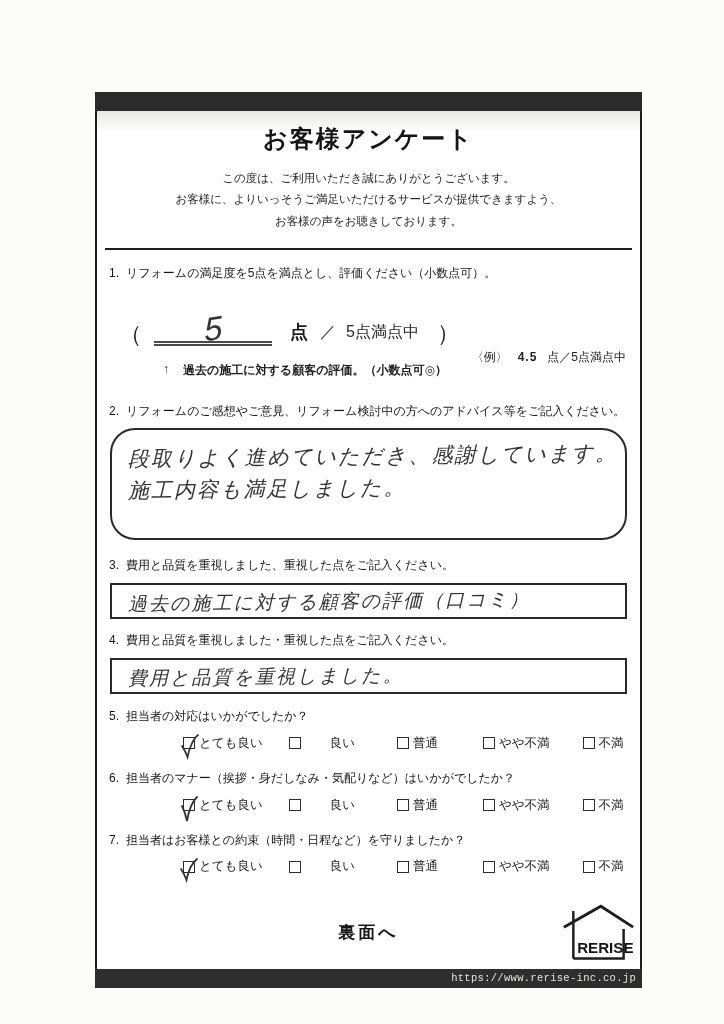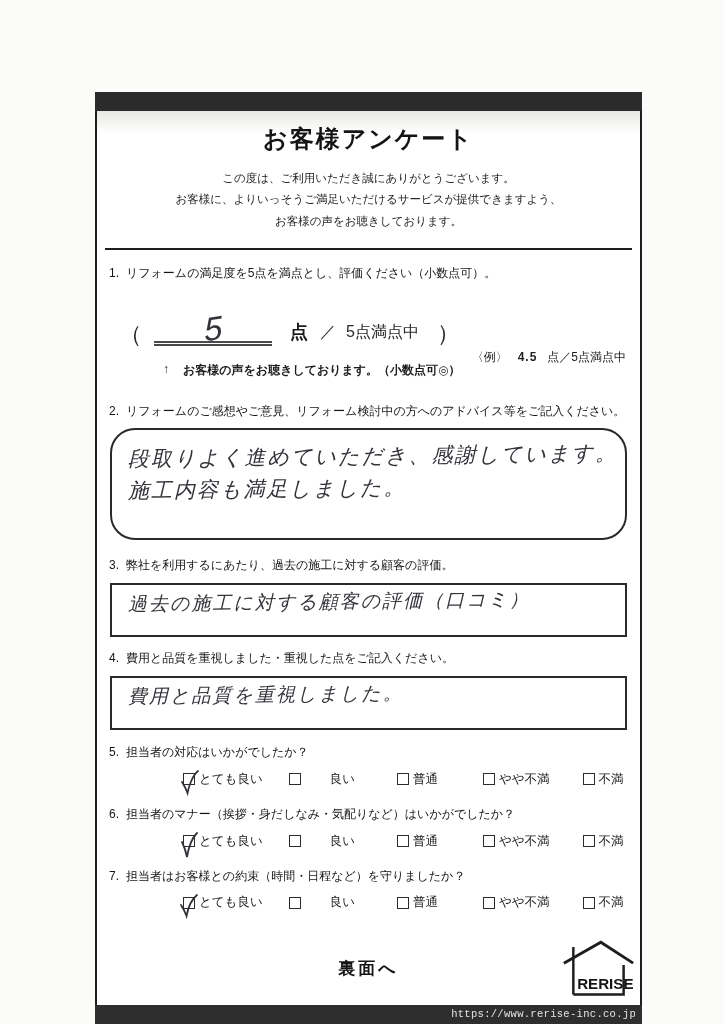--- a/index.html
+++ b/index.html
@@ -119,21 +119,21 @@
     gap: 14px;
   }
 
   
   .answer-box {
     border: 2px solid #2a2a2a;
     margin: 9px 13px 0 13px;
     background: #fff;
   }
   .answer-box.tall { height: 112px; padding: 10px 16px; border-radius: 25px; }
-  .answer-box.short { height: 54px; padding: 4px 16px; }
+  .answer-box.short { height: 36px; padding: 4px 16px; }
   .hand {
     font-style: italic;
     color: #33333a;
     letter-spacing: 2px;
     display: inline-block;
     transform: rotate(-0.7deg);
   }
   .hand-line { font-size: 21px; line-height: 1.55; white-space: nowrap; }
   .hand-line-sm { font-size: 19px; line-height: 1.4; white-space: nowrap; }
 
@@ -233,39 +233,39 @@
         <span class="score-outof">5点満点中</span>
         <span class="paren close-paren-wrap">）</span>
         <span class="example-line">
           <span>〈例〉</span>
           <span class="example-strong">4.5</span>
           <span>点／5点満点中</span>
         </span>
       </div>
       <div class="instruction-line">
         <span>↑</span>
-        <span>お客様の声をお聴きしております。（小数点可◎）</span>
+        <span>過去の施工に対する顧客の評価。（小数点可◎）</span>
       </div>
     </div>
 
     <div class="q-block" style="margin-top:24px;">
       <div class="q-header">
         <span class="q-num">2.</span>
         <span>リフォームのご感想やご意見、リフォーム検討中の方へのアドバイス等をご記入ください。</span>
       </div>
       <div class="answer-box tall">
         <div class="hand hand-line">段取りよく進めていただき、感謝しています。</div>
         <div class="hand hand-line">施工内容も満足しました。</div>
       </div>
     </div>
 
     <div class="q-block" style="margin-top:17px;">
       <div class="q-header">
         <span class="q-num">3.</span>
-        <span>弊社を利用するにあたり、過去の施工に対する顧客の評価。</span>
+        <span>費用と品質を重視しました、重視した点をご記入ください。</span>
       </div>
       <div class="answer-box short">
         <span class="hand hand-line-sm">過去の施工に対する顧客の評価（口コミ）</span>
       </div>
     </div>
 
     <div class="q-block" style="margin-top:13px;">
       <div class="q-header">
         <span class="q-num">4.</span>
         <span>費用と品質を重視しました・重視した点をご記入ください。</span>

